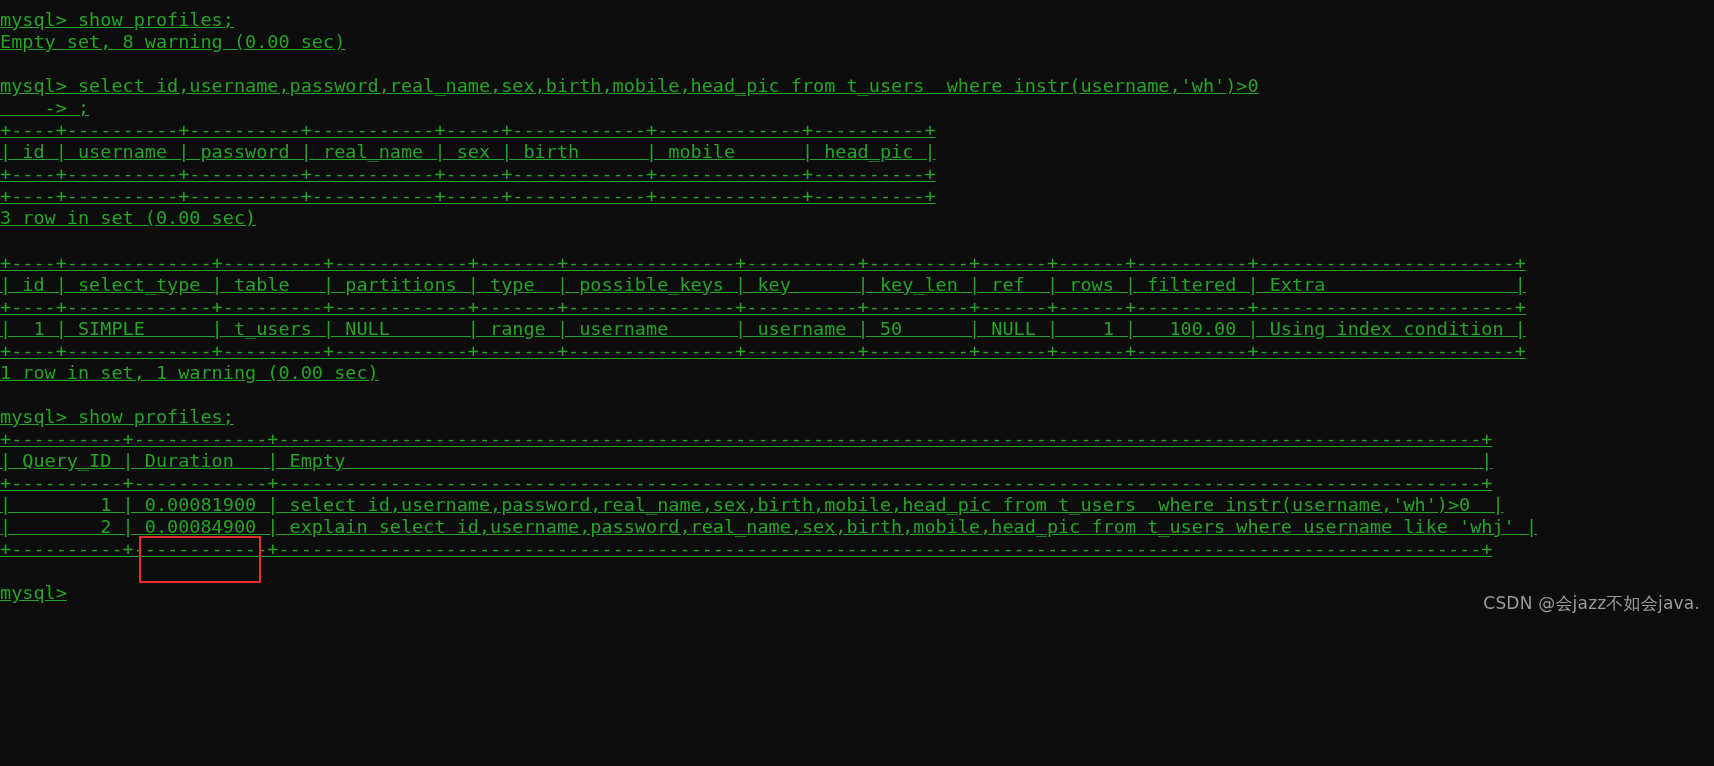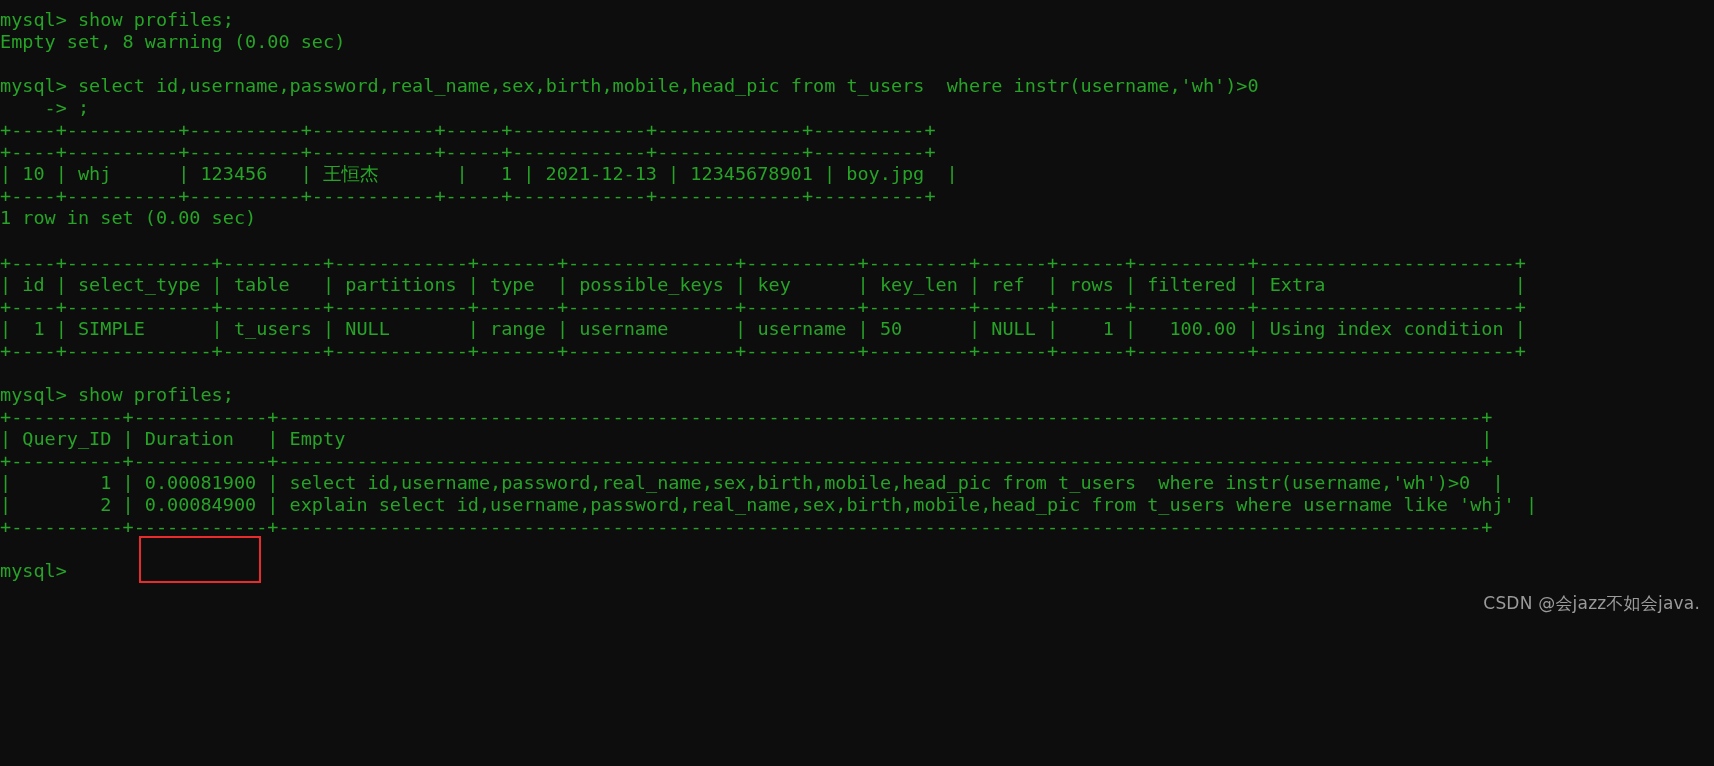--- a/index.html
+++ b/index.html
@@ -18,20 +18,21 @@
     width: 1714px;
     height: 626px;
     background: #0d0d0d;
     color: #27a327;
     font-family: "DejaVu Sans Mono", "Liberation Mono", monospace;
     font-size: 18.5px;
     line-height: 22.05px;
     letter-spacing: 0px;
     padding: 9px 0 0 0;
     box-sizing: border-box;
+    text-decoration: underline;
   }
   .line {
     white-space: pre;
     height: 22.05px;
     padding-left: 0px;
     font-size: 18.5px;
     color: #27a327;
     position: relative;
   }
   .line.blank {
@@ -63,30 +64,31 @@
 <body>
 
 <div id="terminal">
 
   <div class="line">mysql&gt; show profiles;</div>
   <div class="line">Empty set, 8 warning (0.00 sec)</div>
   <div class="line blank"></div>
   <div class="line">mysql&gt; select id,username,password,real_name,sex,birth,mobile,head_pic from t_users  where instr(username,'wh')&gt;0</div>
   <div class="line">    -&gt; ;</div>
   <div class="line">+----+----------+----------+-----------+-----+------------+-------------+----------+</div>
+  <div class="line">| id | username | password | real_name | sex | birth      | mobile      | head_pic |</div>
   <div class="line">+----+----------+----------+-----------+-----+------------+-------------+----------+</div>
-  <div class="line">| 10 | whj      | 123456   | 王恒杰       |   1 | 2021-12-13 | 12345678901 | boy.jpg  |</div>
   <div class="line">+----+----------+----------+-----------+-----+------------+-------------+----------+</div>
-  <div class="line">1 row in set (0.00 sec)</div>
+  <div class="line">3 row in set (0.00 sec)</div>
   <div class="line blank"></div>
   <div class="line">+----+-------------+---------+------------+-------+---------------+----------+---------+------+------+----------+-----------------------+</div>
   <div class="line">| id | select_type | table   | partitions | type  | possible_keys | key      | key_len | ref  | rows | filtered | Extra                 |</div>
   <div class="line">+----+-------------+---------+------------+-------+---------------+----------+---------+------+------+----------+-----------------------+</div>
   <div class="line">|  1 | SIMPLE      | t_users | NULL       | range | username      | username | 50      | NULL |    1 |   100.00 | Using index condition |</div>
   <div class="line">+----+-------------+---------+------------+-------+---------------+----------+---------+------+------+----------+-----------------------+</div>
+  <div class="line">1 row in set, 1 warning (0.00 sec)</div>
   <div class="line blank"></div>
   <div class="line">mysql&gt; show profiles;</div>
   <div class="line">+----------+------------+------------------------------------------------------------------------------------------------------------+</div>
   <div class="line">| Query_ID | Duration   | Empty                                                                                                      |</div>
   <div class="line">+----------+------------+------------------------------------------------------------------------------------------------------------+</div>
   <div class="line">|        1 | 0.00081900 | select id,username,password,real_name,sex,birth,mobile,head_pic from t_users  where instr(username,'wh')&gt;0  |</div>
   <div class="line">|        2 | 0.00084900 | explain select id,username,password,real_name,sex,birth,mobile,head_pic from t_users where username like 'whj' |</div>
   <div class="line">+----------+------------+------------------------------------------------------------------------------------------------------------+</div>
   <div class="line blank"></div>
   <div class="line">mysql&gt;</div>

